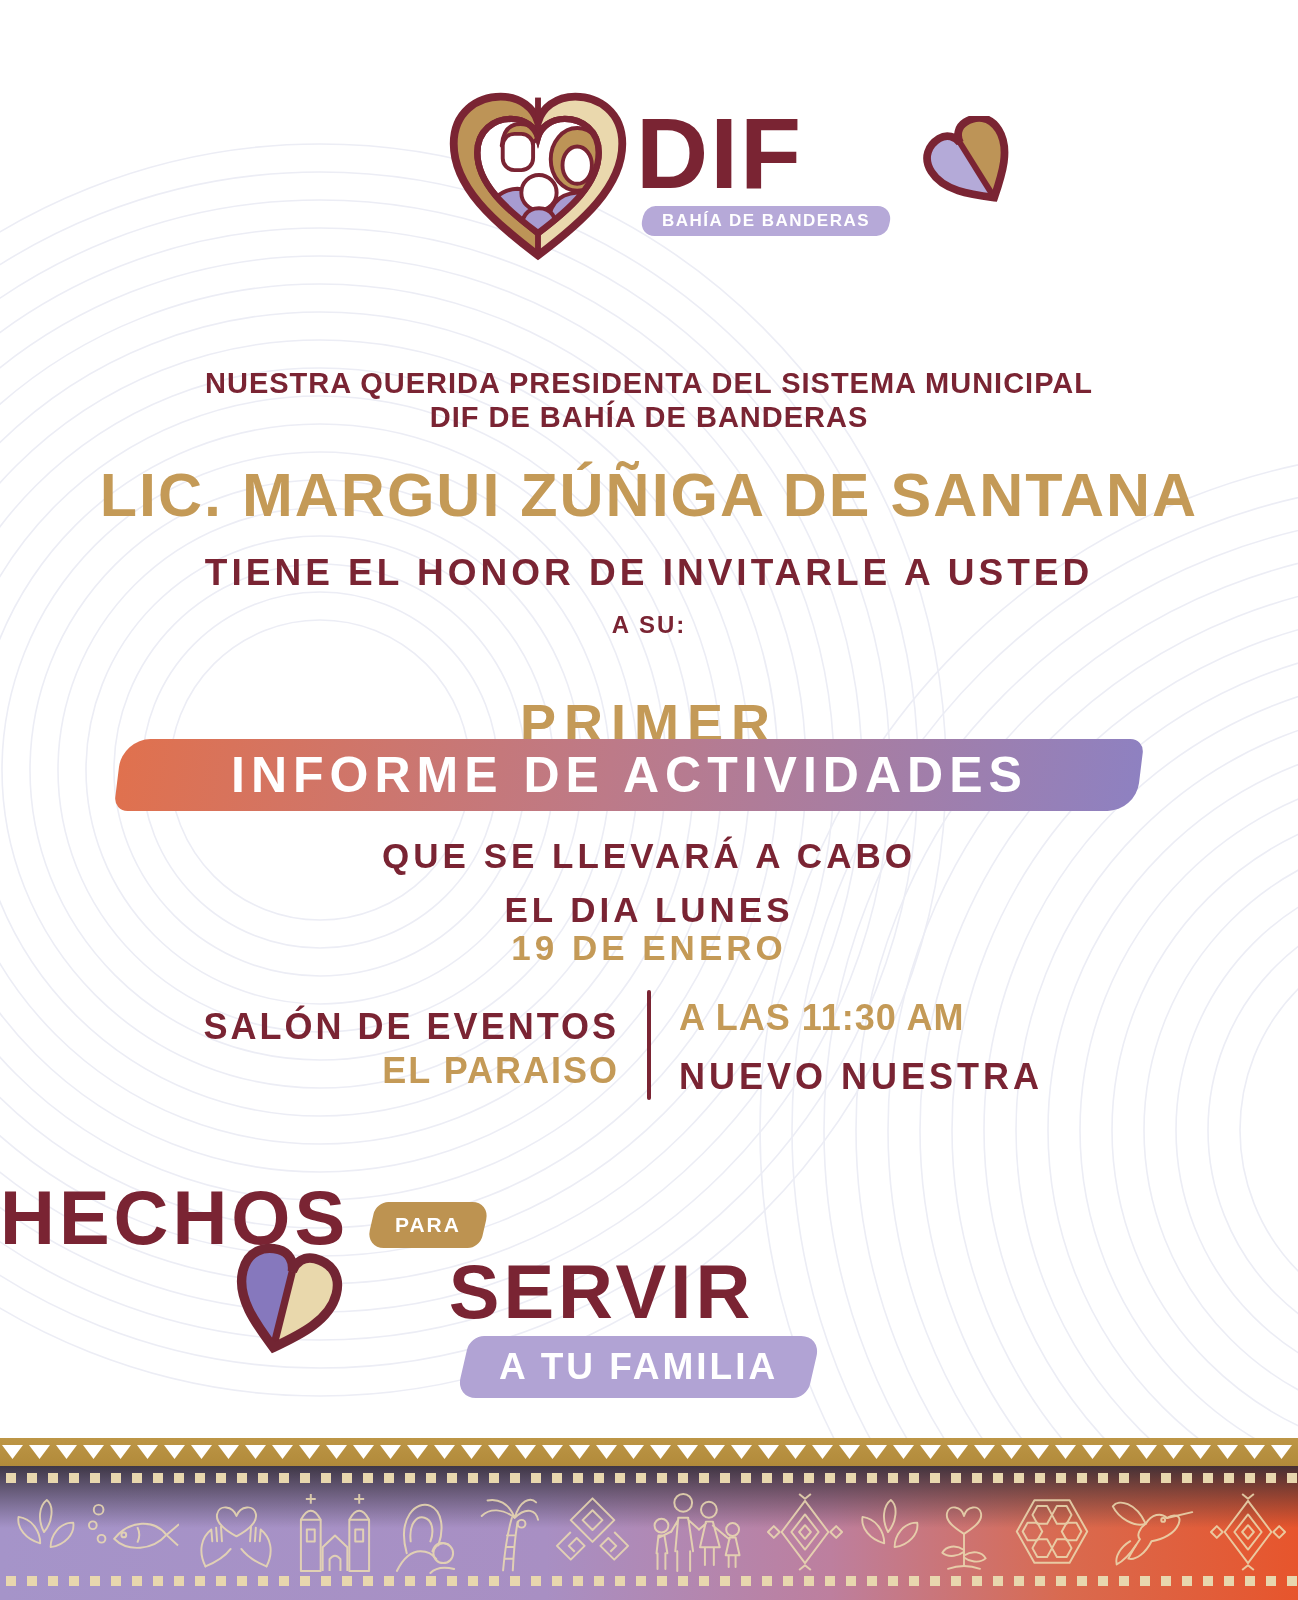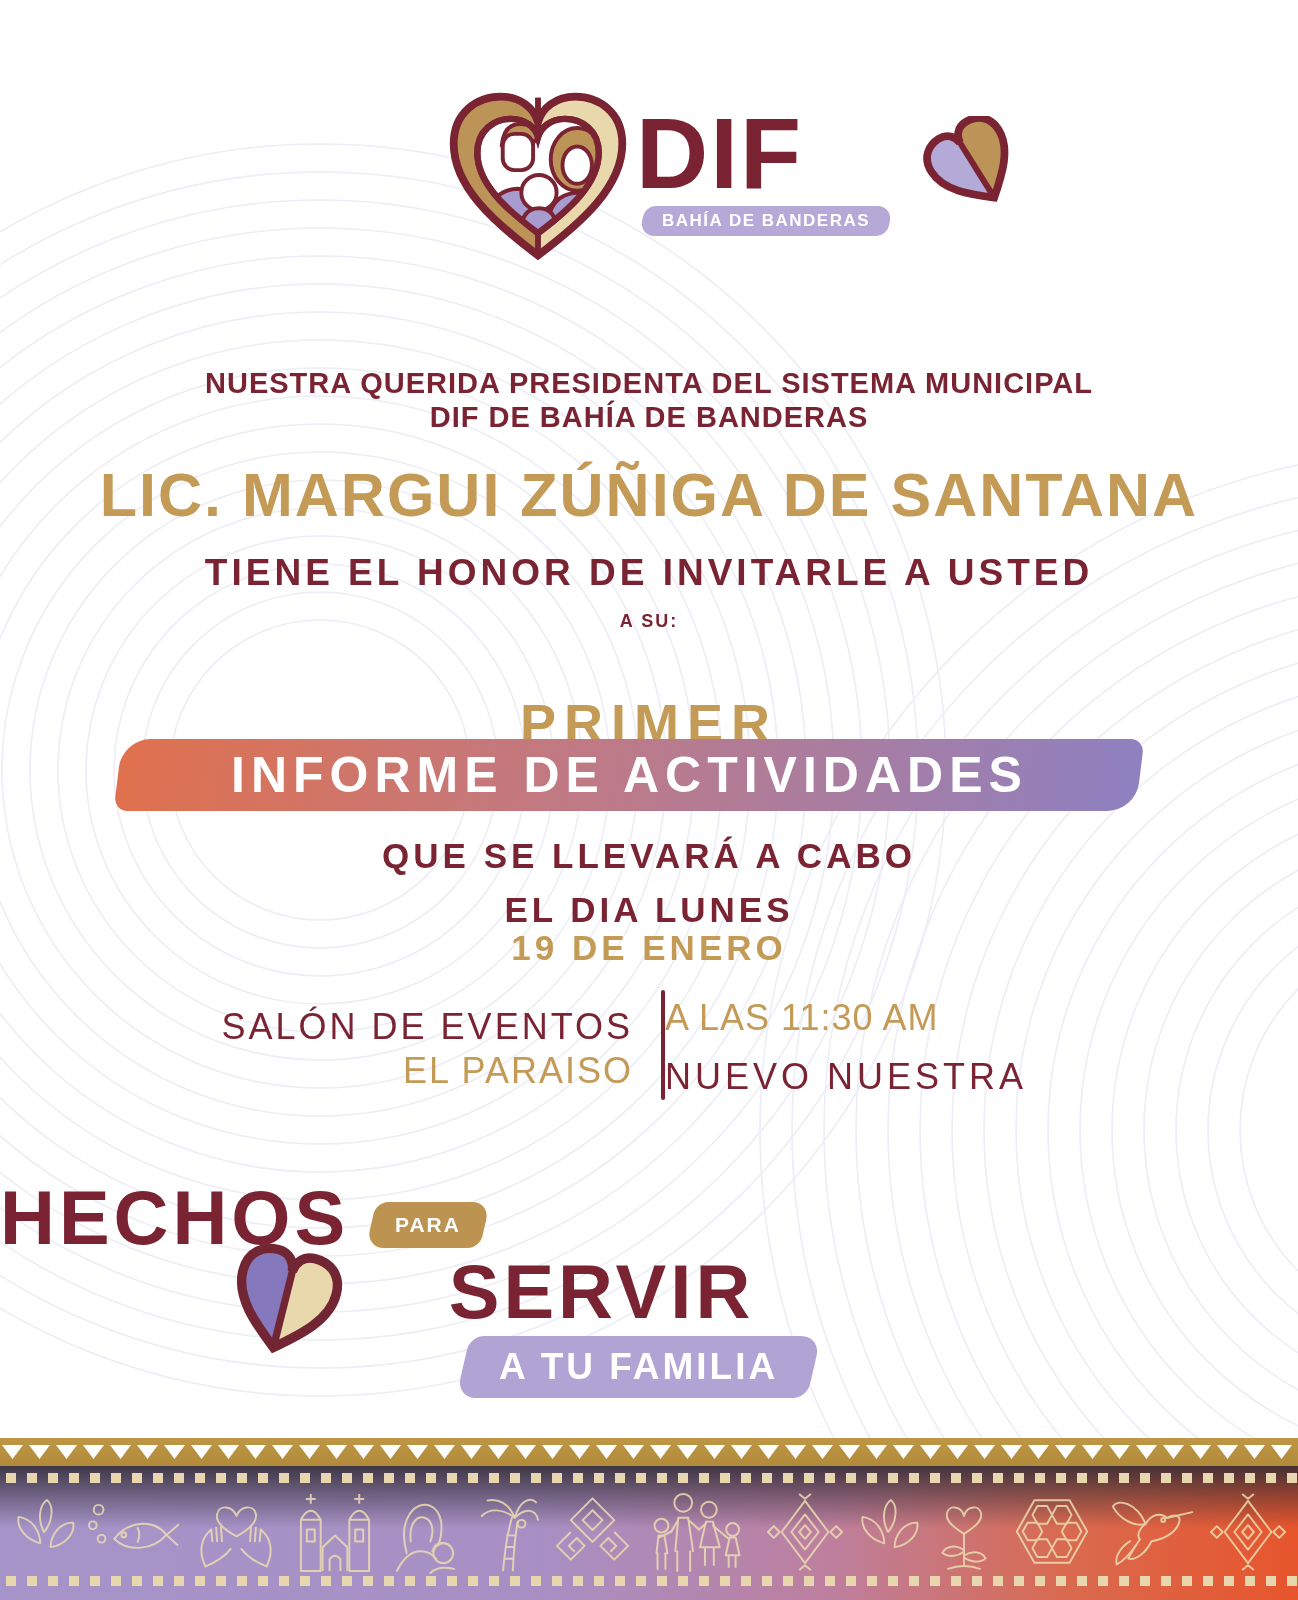--- a/index.html
+++ b/index.html
@@ -17,35 +17,35 @@
   .skew>span{display:inline-block;transform:skewX(13deg);}
   .bahia-badge{margin-top:12px;margin-left:6px;background:#b6a9d8;border-radius:10px 16px 10px 16px;padding:5px 20px;}
   .bahia-badge>span{color:#fff;font-weight:bold;font-size:17px;letter-spacing:1.5px;}
   .heart-top{position:absolute;left:922px;top:116px;width:112px;height:106px;}
   
   .cline{position:absolute;left:0;right:0;text-align:center;font-weight:bold;}
   .maroon{color:#7a2433;margin-top:15px;} .gold{color:#c49a57;}
   .intro{top:366px;font-size:29px;letter-spacing:1px;line-height:1.18;color:#7a2433;}
   .name{top:460px;font-size:61px;letter-spacing:2px;color:#c49a57;}
   .honor{top:552px;font-size:37px;letter-spacing:4px;color:#7a2433;}
-  .asu{top:611px;font-size:18px;letter-spacing:2px;color:#7a2433;}
+  .asu{top:611px;font-size:24px;letter-spacing:2px;color:#7a2433;}
   .primer{top:692px;font-size:54px;letter-spacing:8px;color:#c49a57;}
   .banner{
     position:absolute;left:118px;top:739px;width:1022px;height:72px;
     transform:skewX(-7deg);border-radius:28px 14px 28px 14px;
     background:linear-gradient(93deg,#e0714e 0%,#bd7a88 48%,#8e81c1 100%);
     display:flex;align-items:center;justify-content:center;
   }
   .banner>span{transform:skewX(7deg);color:#ffffff;font-weight:bold;font-size:50px;letter-spacing:6px;}
   .when{top:822px;font-size:35px;letter-spacing:4px;line-height:1.1;color:#7a2433;}
   
   .details{position:absolute;top:990px;left:0;right:0;display:flex;justify-content:center;align-items:flex-start;}
-  .details .col{width:520px;font-weight:normal;font-size:36px;line-height:1.22;}
+  .details .col{width:520px;font-weight:bold;font-size:36px;line-height:1.22;}
   .details .left{text-align:right;padding-right:28px;}
-  .details .right{text-align:left;padding-top:6px;}
+  .details .right{text-align:left;padding-left:28px;padding-top:6px;}
   .divider{width:4px;height:110px;background:#7a2433;border-radius:2px;}
   .ls1{letter-spacing:1px;} .ls2{letter-spacing:2px;} .ls3{letter-spacing:3px;} .ls4{letter-spacing:4px;}
   
   .hechos-row{position:absolute;top:1180px;left:0;right:0;display:flex;justify-content:flex-start;align-items:flex-start;gap:22px;}
   .big-word{font-size:76px;font-weight:bold;color:#7a2433;letter-spacing:4px;line-height:1;}
   .para-badge{margin-top:22px;background:#bd9351;border-radius:12px 18px 12px 18px;padding:11px 24px;}
   .para-badge>span{color:#fff;font-weight:bold;font-size:21px;letter-spacing:2px;}
   .servir{position:absolute;top:1254px;left:0;right:95px;text-align:center;}
   .atu-row{position:absolute;top:1336px;left:0;right:20px;text-align:center;}
   .atu-badge{background:#b1a3d4;border-radius:14px 20px 14px 20px;padding:10px 36px;}

